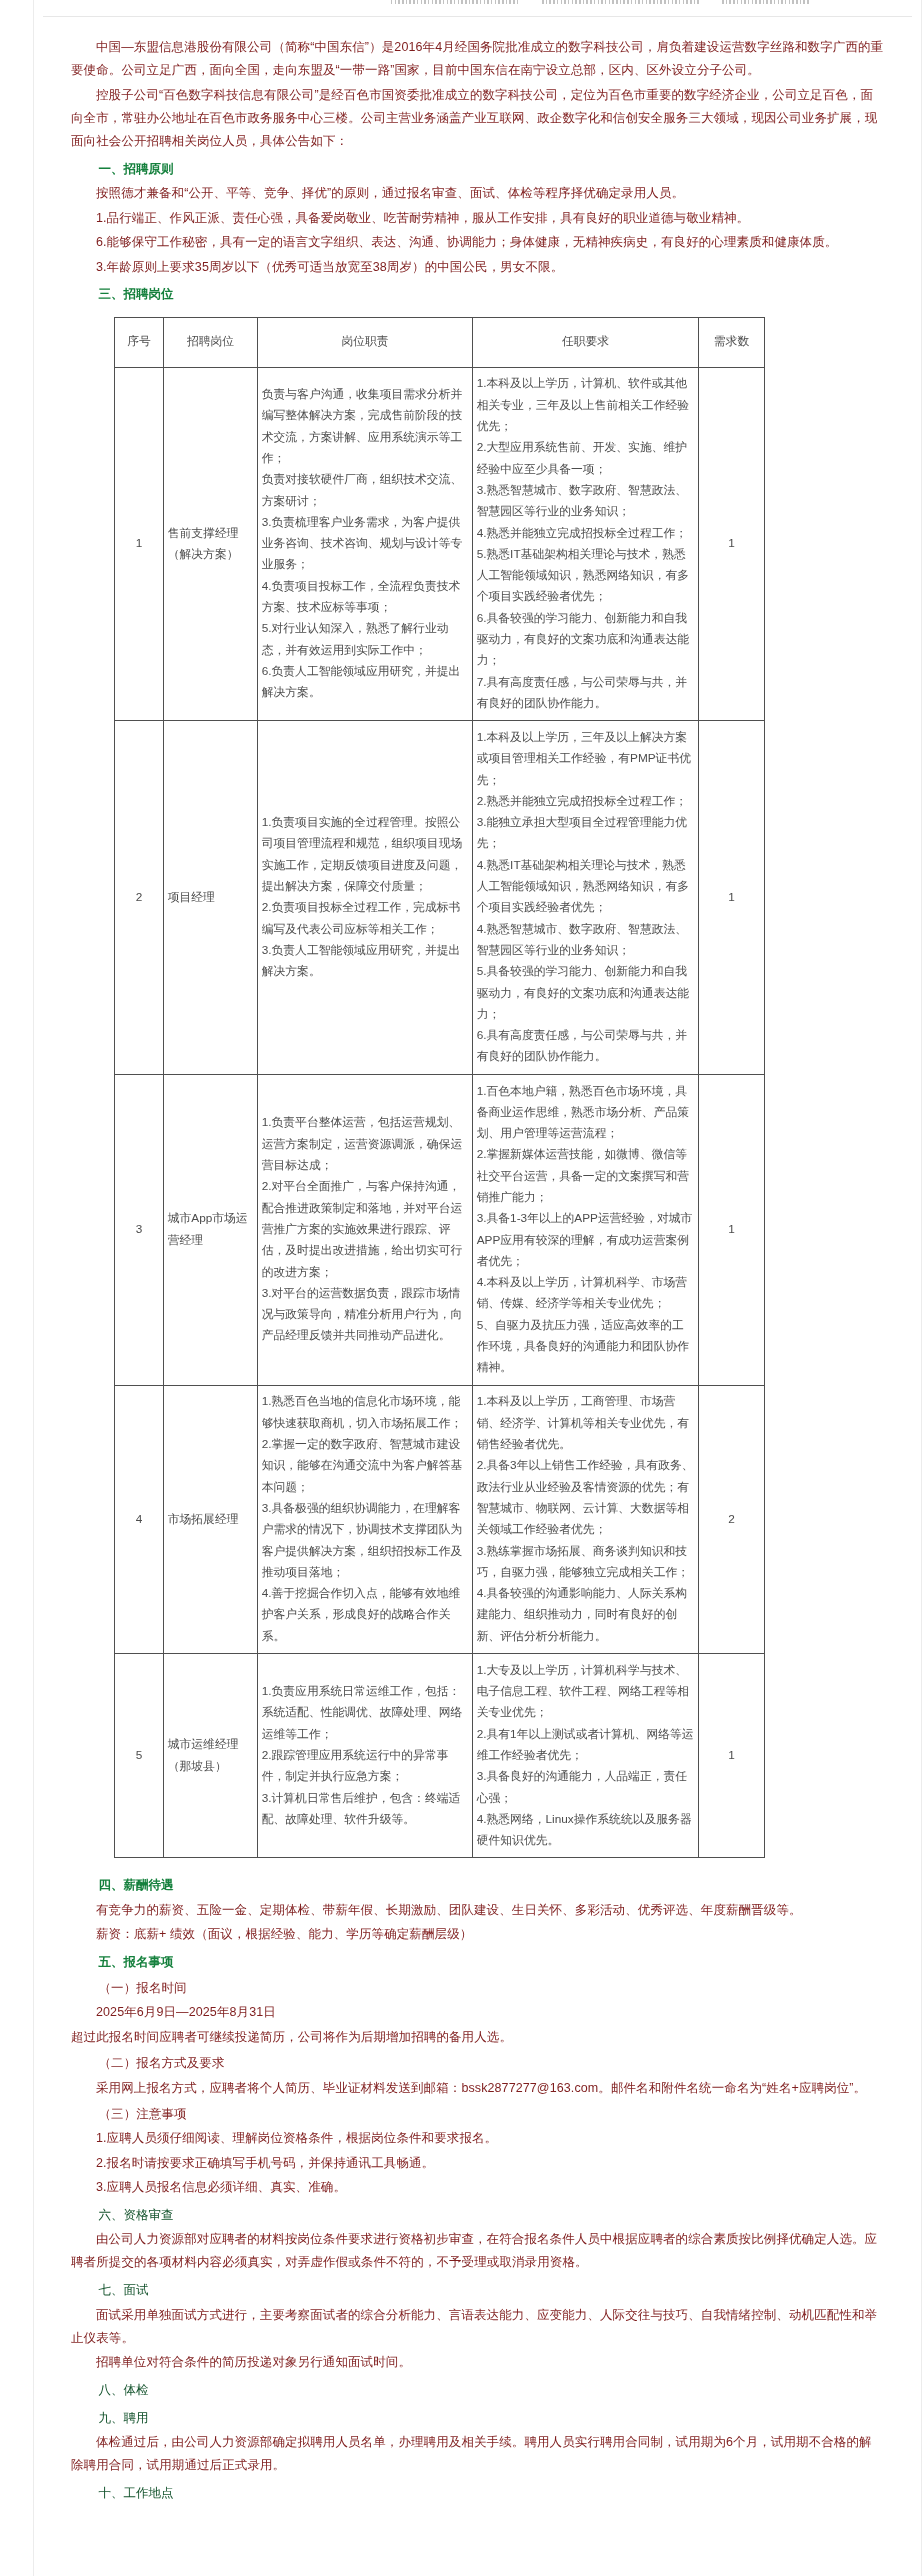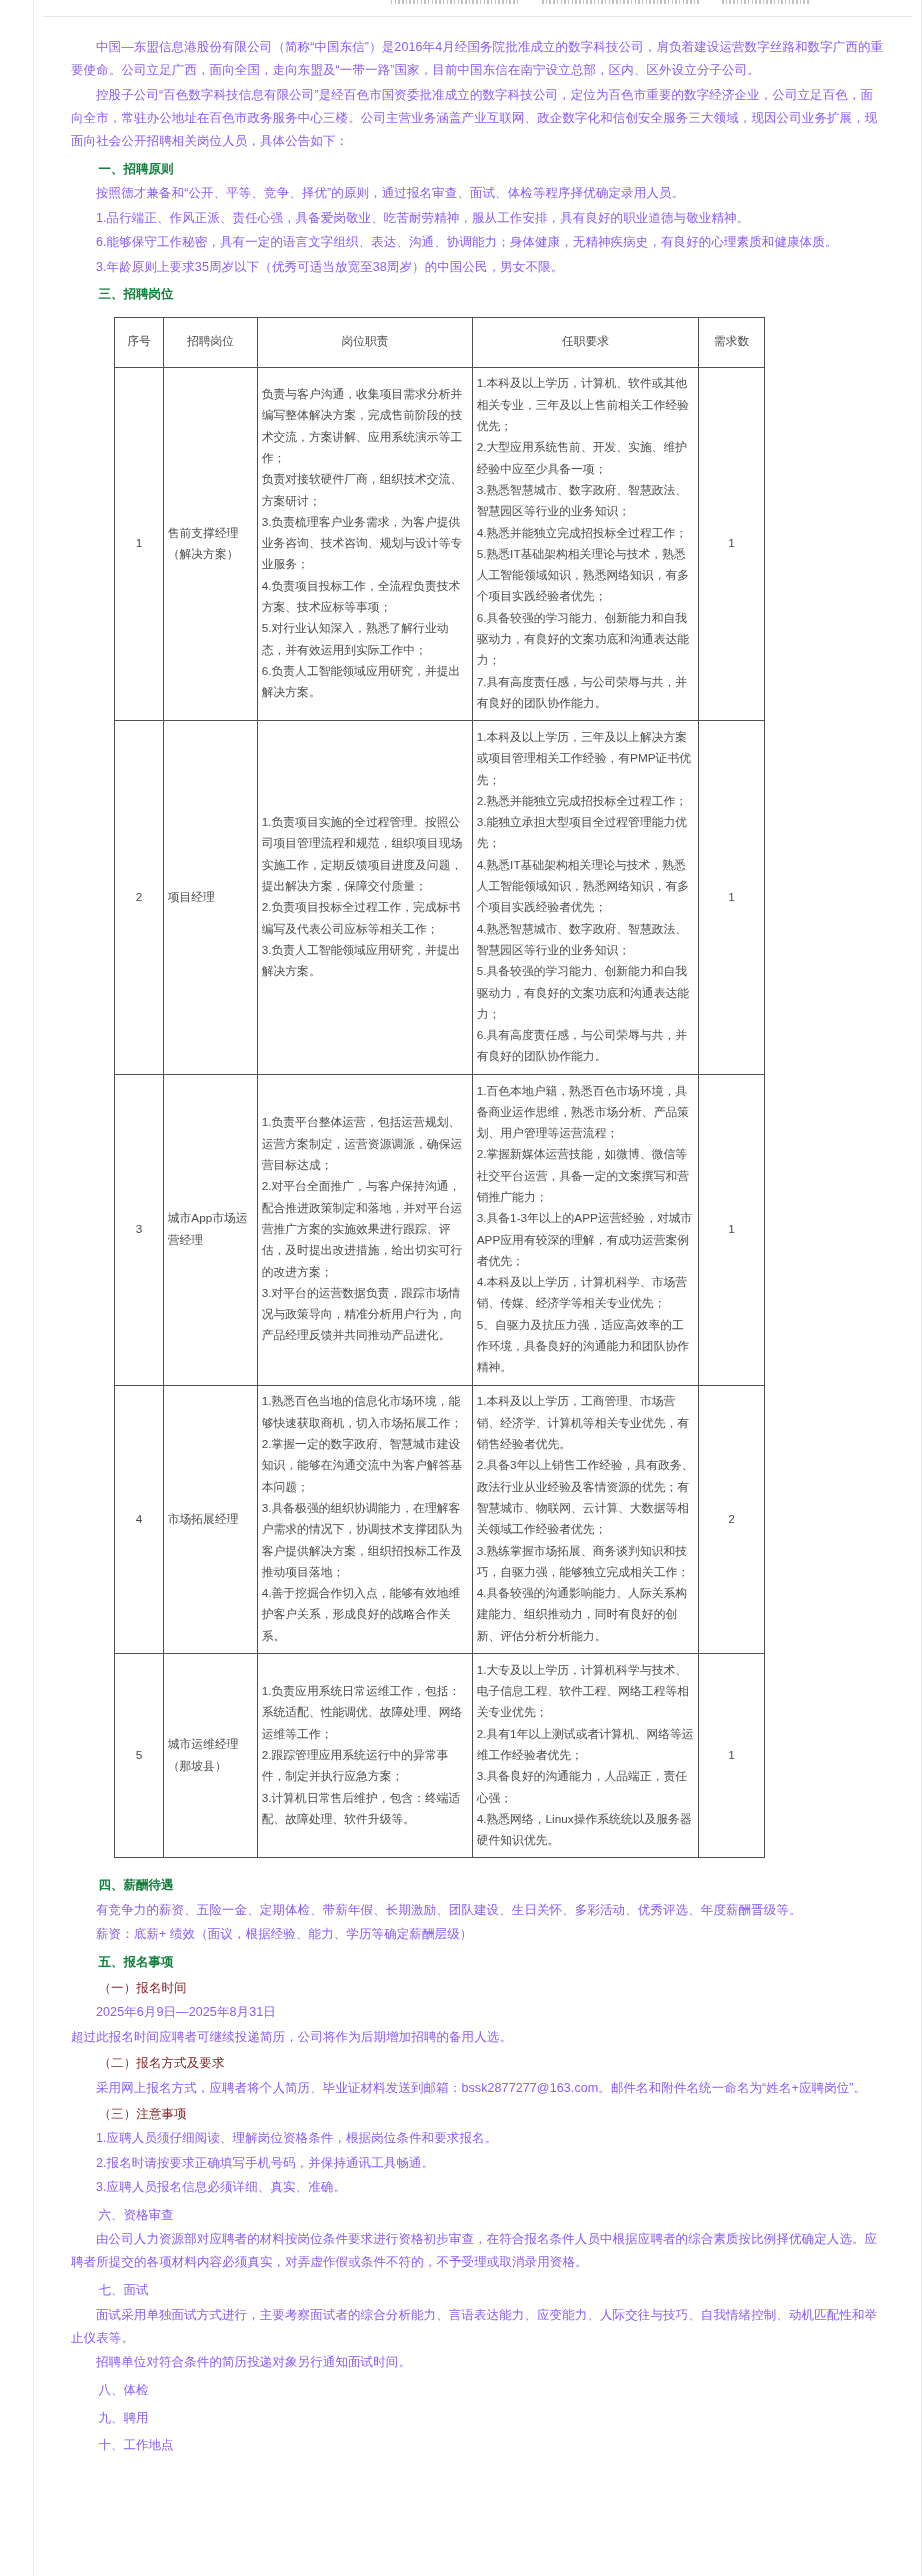--- a/index.html
+++ b/index.html
@@ -4,26 +4,26 @@
 <style>
   html,body{margin:0;padding:0;background:#ffffff;}
   body{width:924px;font-family:"Liberation Sans","DejaVu Sans",sans-serif;}
   .card{margin-left:33px;width:889px;box-sizing:border-box;min-height:2576px;
         border-left:0.7px solid #ececec;border-right:0.7px solid #ececec;background:#fff;}
   .clip-strip{height:4.4px;overflow:hidden;padding-left:357px;white-space:nowrap;}
   .frag{display:inline-block;height:3.7px;margin-right:22px;vertical-align:top;
         background:repeating-linear-gradient(90deg,#c2c2c2 0 1.5px,rgba(0,0,0,0) 1.5px 3.7px);}
   .top-rule{border:none;border-top:0.7px solid #e7e7e7;margin:11.8px 8.8px 0 8.8px;}
   .content{padding:17.7px 37px 0 37px;}
-  p{margin:1.5px 0;font-size:12.5px;line-height:23px;color:#8b5cf6;letter-spacing:0.1px;}
+  p{margin:1.5px 0;font-size:12.5px;line-height:23px;color:#7f1d1d;letter-spacing:0.1px;}
   .ind{text-indent:2em;}
   .noind{text-indent:0;}
   .sec-title{font-size:12.5px;line-height:24px;margin:3.7px 0 1.5px 0;text-indent:2.2em;
              font-weight:bold;color:#15803d;}
-  .sec-title.plain{font-weight:normal;color:#8b5cf6;}
+  .sec-title.plain{font-weight:normal;color:#14532d;}
   .sub-title{font-size:12.5px;line-height:24px;margin:2.2px 0 1.5px 0;text-indent:2.2em;
              font-weight:normal;color:#7f1d1d;}
   table.positions{border-collapse:collapse;margin:10.3px 0 14.7px 43px;width:650px;table-layout:fixed;}
   table.positions th,table.positions td{border:0.7px solid #4f4f4f;font-size:11.8px;
         line-height:21.3px;color:#4c4c4c;padding:5.9px 3.7px;vertical-align:middle;box-sizing:border-box;}
   table.positions th{font-weight:normal;text-align:center;height:50px;padding:0 2.9px;}
   .cell-center{text-align:center;}
   .cell-pre{white-space:pre-line;text-align:left;}
 </style>
 </head>
@@ -163,18 +163,19 @@
     <h3 class="sec-title plain">六、资格审查</h3>
     <p class="ind">由公司人力资源部对应聘者的材料按岗位条件要求进行资格初步审查，在符合报名条件人员中根据应聘者的综合素质按比例择优确定人选。应聘者所提交的各项材料内容必须真实，对弄虚作假或条件不符的，不予受理或取消录用资格。</p>
 
     <h3 class="sec-title plain">七、面试</h3>
     <p class="ind">面试采用单独面试方式进行，主要考察面试者的综合分析能力、言语表达能力、应变能力、人际交往与技巧、自我情绪控制、动机匹配性和举止仪表等。</p>
     <p class="ind">招聘单位对符合条件的简历投递对象另行通知面试时间。</p>
 
     <h3 class="sec-title plain">八、体检</h3>
 
     <h3 class="sec-title plain">九、聘用</h3>
+    <p class="ind">体检通过后，由公司人力资源部确定拟聘用人员名单，办理聘用及相关手续。聘用人员实行聘用合同制，试用期为6个月，试用期不合格的解除聘用合同，试用期通过后正式录用。</p>
 
     <h3 class="sec-title plain">十、工作地点</h3>
 
   </div>
 </div>
 
 
 </body></html>

